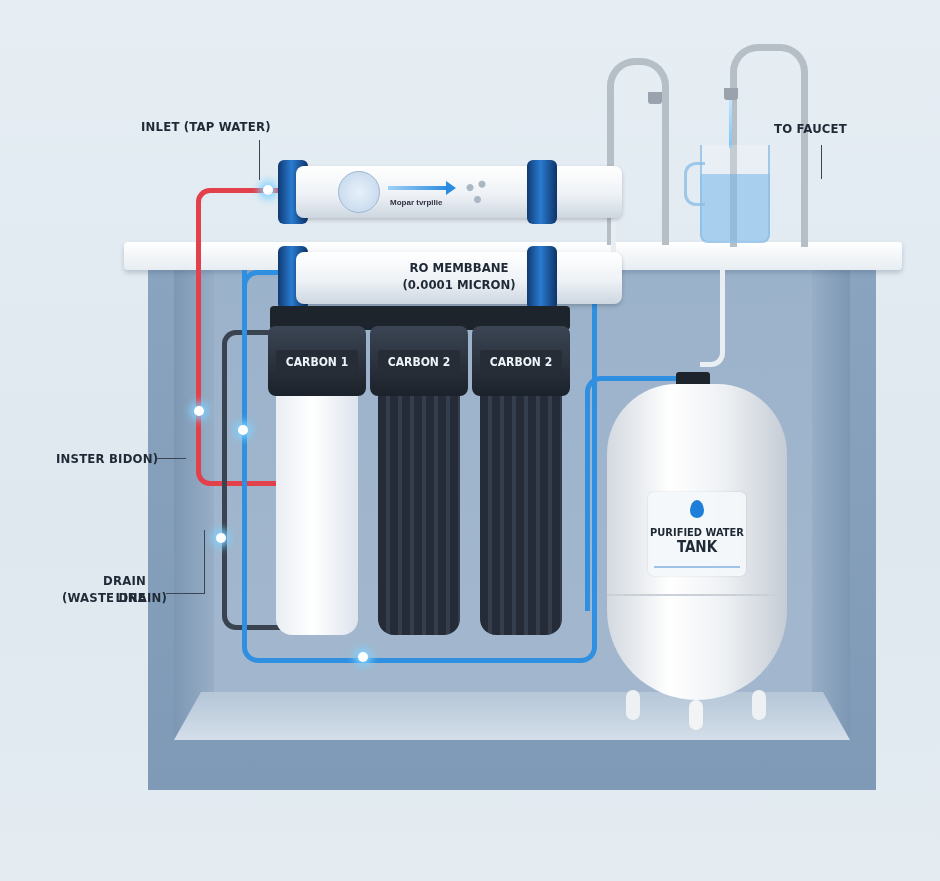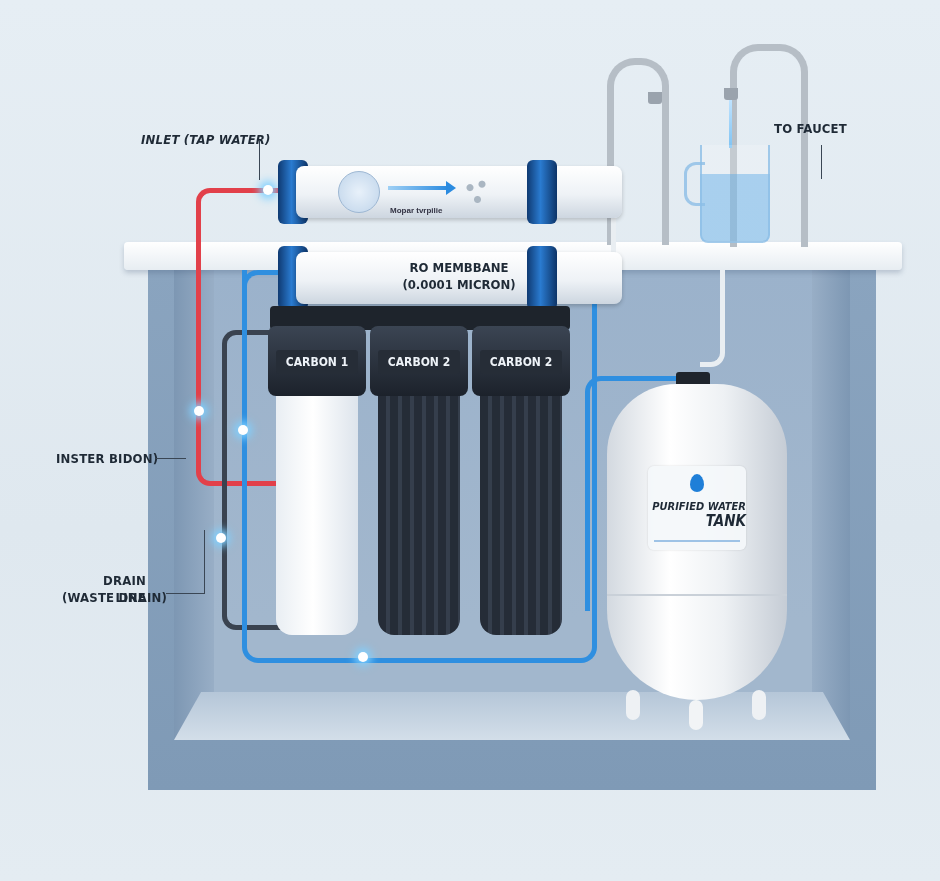--- a/index.html
+++ b/index.html
@@ -17,21 +17,21 @@
   
   .housing{position:absolute;width:326px;height:52px;border-radius:8px;background:linear-gradient(180deg,#ffffff 0%,#eef2f6 55%,#cdd6e0 100%);box-shadow:0 2px 4px rgba(0,0,0,.2);}
   .cap{position:absolute;width:30px;border-radius:6px;background:linear-gradient(90deg,#0f3a72,#2a7bd0 45%,#0d3468);}
   .filter-head{position:absolute;top:326px;width:98px;height:70px;border-radius:8px;background:linear-gradient(180deg,#3b4553,#1c222b);}
   .filter-head .name{position:absolute;left:8px;right:8px;top:24px;height:24px;border-radius:3px;background:#262d37;color:#eef3f8;font-family:"DejaVu Sans Condensed","DejaVu Sans",sans-serif;font-weight:bold;font-size:12px;text-align:center;line-height:24px;}
   .canister{position:absolute;top:390px;width:82px;height:245px;border-radius:6px 6px 16px 16px;}
   .canister.dark{background:repeating-linear-gradient(90deg,#252c37 0 8px,#353e4c 8px 12px);}
   .canister.clear{background:linear-gradient(90deg,#e9eef3,#ffffff 45%,#dde4ec);}
   .pipe{position:absolute;border-radius:14px;}
   .tank{left:607px;top:384px;width:180px;height:316px;border-radius:70px 70px 90px 90px;background:linear-gradient(90deg,#d3d9e0 0%,#ffffff 35%,#eef1f4 65%,#c5ccd5 100%);}
-  .tank-label{left:648px;top:466px;width:98px;height:84px;background:rgba(244,247,250,.92);border-radius:6px;box-shadow:0 0 2px rgba(0,0,0,.15);text-align:right;font-style:italic;}
+  .tank-label{left:648px;top:492px;width:98px;height:84px;background:rgba(244,247,250,.92);border-radius:6px;box-shadow:0 0 2px rgba(0,0,0,.15);text-align:center;}
   .tank-label .t{font-family:"DejaVu Sans Condensed","DejaVu Sans",sans-serif;font-weight:bold;font-size:11px;color:#1f2a36;line-height:14px;margin-top:34px;}
   .faucet{position:absolute;border:7px solid #b6bec6;border-bottom:none;border-radius:28px 28px 0 0;}
   .glow{position:absolute;width:10px;height:10px;border-radius:50%;background:#fff;box-shadow:0 0 8px 4px #7fd0ff;}
 </style>
 </head>
 <body>
 
 <div class="abs cab-outer"></div>
 <div class="abs cab-inner"></div>
 <div class="abs cab-leftwall"></div>
@@ -60,21 +60,21 @@
 <div class="glow" style="left:238px;top:425px;"></div>
 <div class="glow" style="left:216px;top:533px;"></div>
 <div class="glow" style="left:544px;top:438px;"></div>
 <div class="glow" style="left:358px;top:652px;"></div>
 
 <div class="cap" style="left:278px;top:160px;height:64px;"></div>
 <div class="housing" style="left:296px;top:166px;">
   <div class="abs" style="left:42px;top:5px;width:40px;height:40px;border-radius:50%;background:radial-gradient(circle,#e8f1fa,#bfd4ea);border:1px solid #9db7d3;"></div>
   <div class="abs" style="left:92px;top:20px;width:60px;height:4px;background:linear-gradient(90deg,#9fd0f5,#2b8be0);"></div>
   <div class="abs" style="left:150px;top:15px;width:0;height:0;border-left:10px solid #2b8be0;border-top:7px solid transparent;border-bottom:7px solid transparent;"></div>
-  <div class="abs" style="left:94px;top:32px;font-size:8px;color:#334;font-weight:bold;margin-top:8px;">Mopar tvrpilie</div>
+  <div class="abs" style="left:94px;top:32px;font-size:8px;color:#334;font-weight:bold;">Mopar tvrpilie</div>
   <div class="abs" style="left:165px;top:8px;width:30px;height:34px;background:radial-gradient(circle at 30% 40%,#aab6c2 3px,transparent 4px),radial-gradient(circle at 70% 30%,#aab6c2 3px,transparent 4px),radial-gradient(circle at 55% 75%,#aab6c2 3px,transparent 4px);"></div>
 </div>
 <div class="cap" style="left:527px;top:160px;height:64px;"></div>
 
 <div class="cap" style="left:278px;top:246px;height:64px;"></div>
 <div class="housing" style="left:296px;top:252px;text-align:center;">
   <div style="font-family:'DejaVu Sans Condensed','DejaVu Sans',sans-serif;font-weight:bold;font-size:13px;color:#1f2a36;margin-top:7px;line-height:17px;">RO MEMBBANE</div>
   <div style="font-family:'DejaVu Sans Condensed','DejaVu Sans',sans-serif;font-weight:bold;font-size:13px;color:#1f2a36;line-height:17px;">(0.0001 MICRON)</div>
 </div>
 <div class="cap" style="left:527px;top:246px;height:64px;"></div>
@@ -101,21 +101,21 @@
 <div class="abs" style="left:626px;top:690px;width:14px;height:30px;background:#eef1f4;border-radius:7px;"></div>
 <div class="abs" style="left:689px;top:700px;width:14px;height:30px;background:#f2f4f6;border-radius:7px;"></div>
 <div class="abs" style="left:752px;top:690px;width:14px;height:30px;background:#eef1f4;border-radius:7px;"></div>
 <div class="abs tank-label">
   <div class="abs" style="left:42px;top:8px;width:14px;height:18px;background:#1f7fd8;border-radius:50% 50% 50% 50%/60% 60% 40% 40%;"></div>
   <div class="t">PURIFIED WATER</div>
   <div style="font-family:'DejaVu Sans Condensed','DejaVu Sans',sans-serif;font-weight:bold;font-size:15px;color:#1f2a36;line-height:14px;">TANK</div>
   <div class="abs" style="left:6px;top:74px;width:86px;height:2px;background:#9ec3e6;"></div>
 </div>
 
-<div class="label" style="left:141px;top:131px;font-style:italic;">INLET (TAP WATER)</div>
+<div class="label" style="left:141px;top:118px;">INLET (TAP WATER)</div>
 <div class="leader" style="left:259px;top:140px;width:1px;height:40px;"></div>
 
 <div class="label" style="left:774px;top:120px;">TO FAUCET</div>
 <div class="leader" style="left:821px;top:145px;width:1px;height:34px;"></div>
 
 <div class="label" style="left:56px;top:450px;">INSTER BIDON)</div>
 <div class="leader" style="left:156px;top:458px;width:30px;height:1px;"></div>
 
 <div class="label" style="left:76px;top:572px;text-align:right;width:70px;">DRAIN LINE</div>
 <div class="label" style="left:62px;top:589px;">(WASTE DRAIN)</div>

